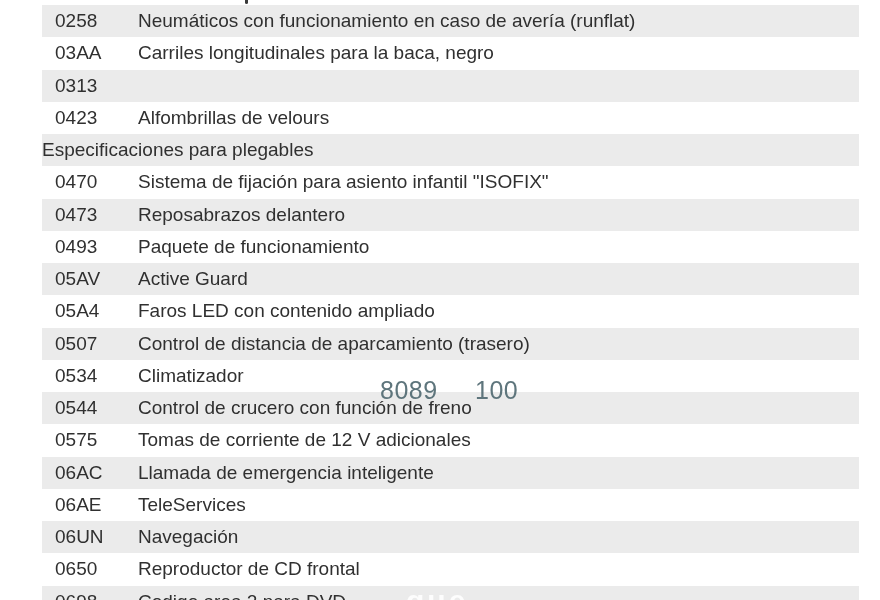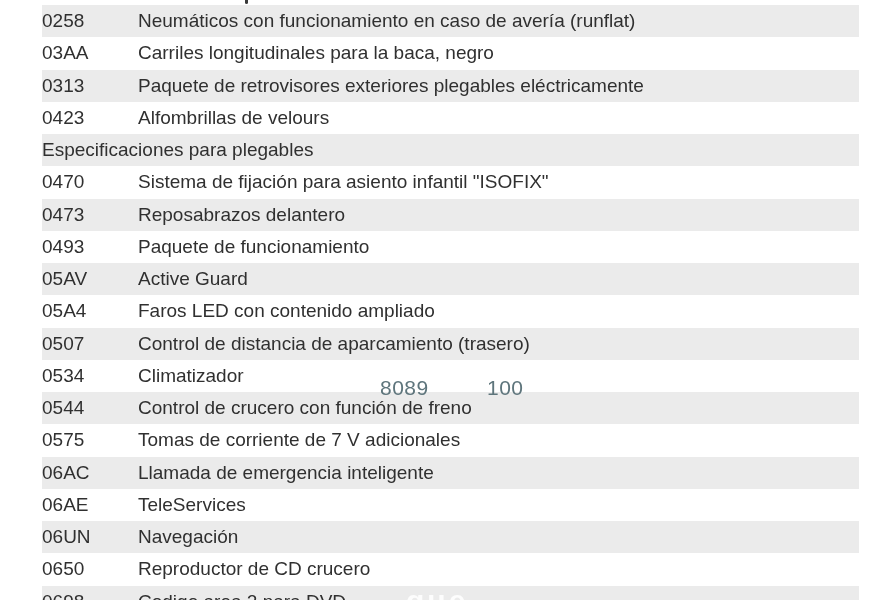--- a/index.html
+++ b/index.html
@@ -30,37 +30,38 @@
     width: 817px;
   }
   .row {
     display: flex;
     align-items: center;
     height: 32.25px;
   }
   .row.stripe { background: #ebebeb; }
   .code {
     width: 96px;
+    padding-left: 13px;
     box-sizing: border-box;
     white-space: nowrap;
   }
   .desc {
     flex: 1;
     white-space: nowrap;
     overflow: hidden;
   }
   .overlay-num {
     position: absolute;
     top: 376px;
     color: #5e757c;
-    font-size: 21px;
+    font-size: 25px;
     letter-spacing: 0.5px;
   }
   .overlay-num.left  { left: 380px; }
-  .overlay-num.right { left: 487px; }
+  .overlay-num.right { left: 475px; }
   .watermark {
     position: absolute;
     left: 406px;
     top: 584px;
     color: rgba(255, 255, 255, 0.88);
     font-size: 30px;
     font-weight: bold;
     letter-spacing: 3px;
   }
 </style>
@@ -76,21 +77,20 @@
     <div class="desc">Neumáticos con funcionamiento en caso de avería (runflat)</div>
   </div>
 
   <div class="row">
     <div class="code">03AA</div>
     <div class="desc">Carriles longitudinales para la baca, negro</div>
   </div>
 
   <div class="row stripe">
     <div class="code">0313</div>
-    <div class="desc">Paquete de retrovisores exteriores plegables eléctricamente</div>
   </div>
 
   <div class="row">
     <div class="code">0423</div>
     <div class="desc">Alfombrillas de velours</div>
   </div>
 
   <div class="row stripe">
     <div class="desc">Especificaciones para plegables</div>
   </div>
@@ -130,41 +130,41 @@
     <div class="desc">Climatizador</div>
   </div>
 
   <div class="row stripe">
     <div class="code">0544</div>
     <div class="desc">Control de crucero con función de freno</div>
   </div>
 
   <div class="row">
     <div class="code">0575</div>
-    <div class="desc">Tomas de corriente de 7 V adicionales</div>
+    <div class="desc">Tomas de corriente de 12 V adicionales</div>
   </div>
 
   <div class="row stripe">
     <div class="code">06AC</div>
     <div class="desc">Llamada de emergencia inteligente</div>
   </div>
 
   <div class="row">
     <div class="code">06AE</div>
     <div class="desc">TeleServices</div>
   </div>
 
   <div class="row stripe">
     <div class="code">06UN</div>
     <div class="desc">Navegación</div>
   </div>
 
   <div class="row">
     <div class="code">0650</div>
-    <div class="desc">Reproductor de CD crucero</div>
+    <div class="desc">Reproductor de CD frontal</div>
   </div>
 
   <div class="row stripe">
     <div class="code">0698</div>
     <div class="desc">Codigo area 2 para DVD</div>
   </div>
 </div>
 
   <div class="overlay-num left">8089</div>
   <div class="overlay-num right">100</div>

